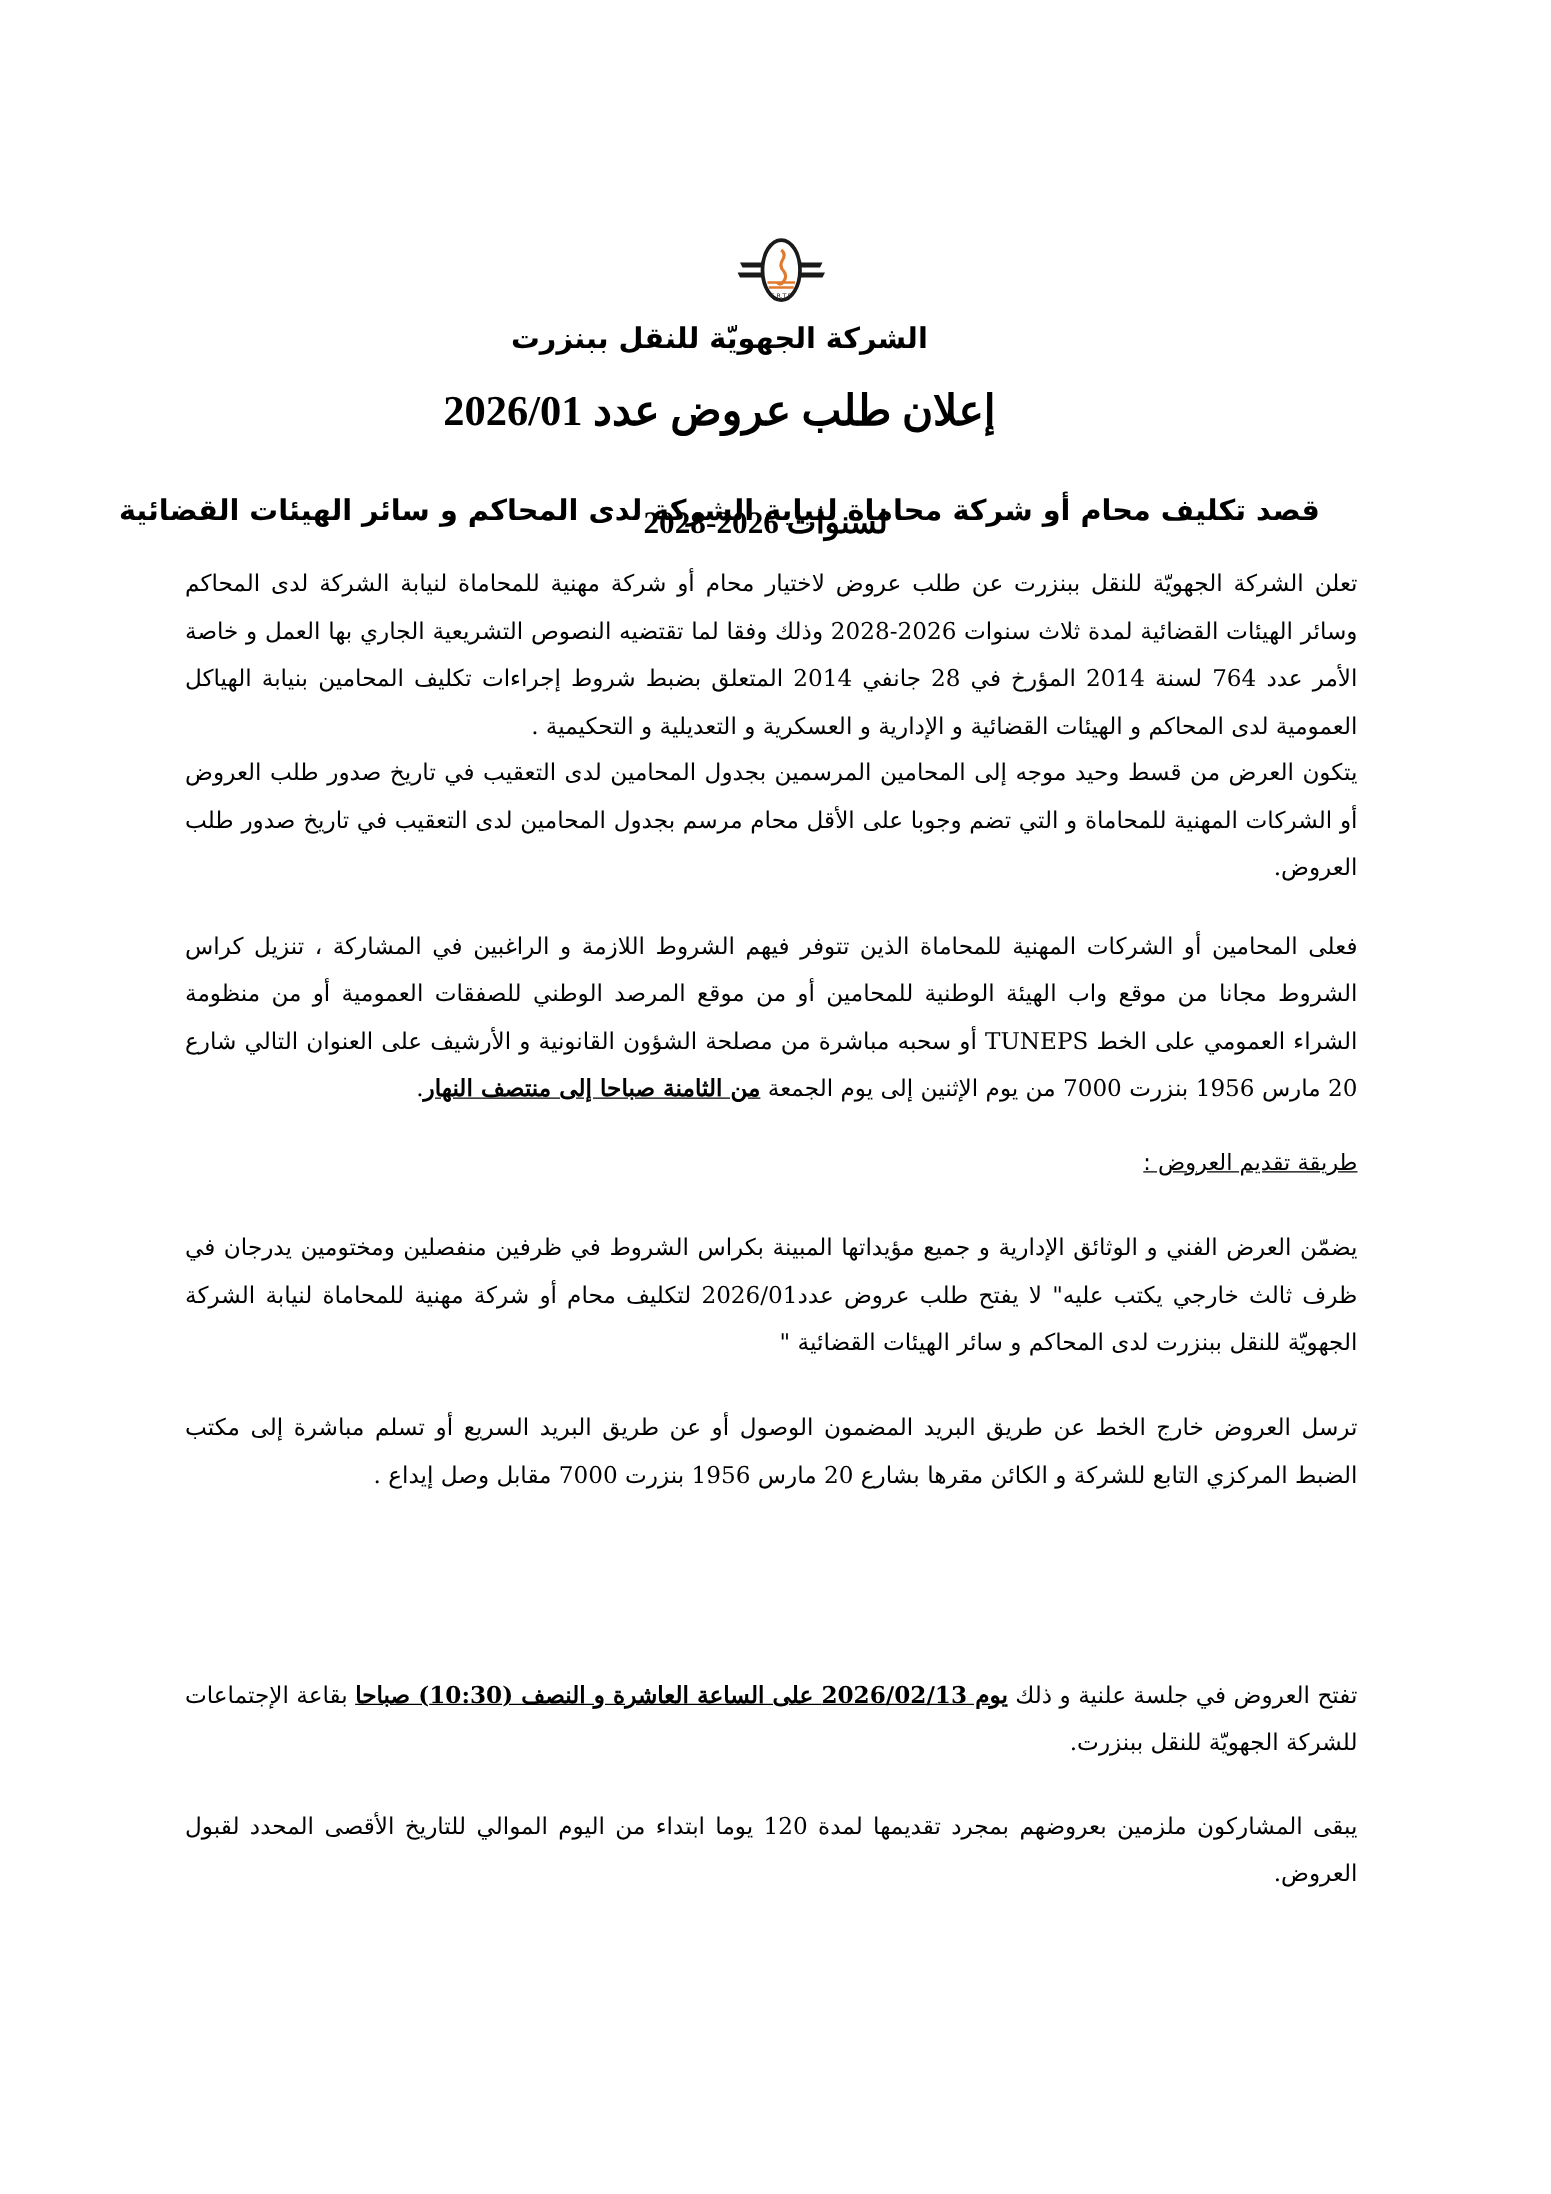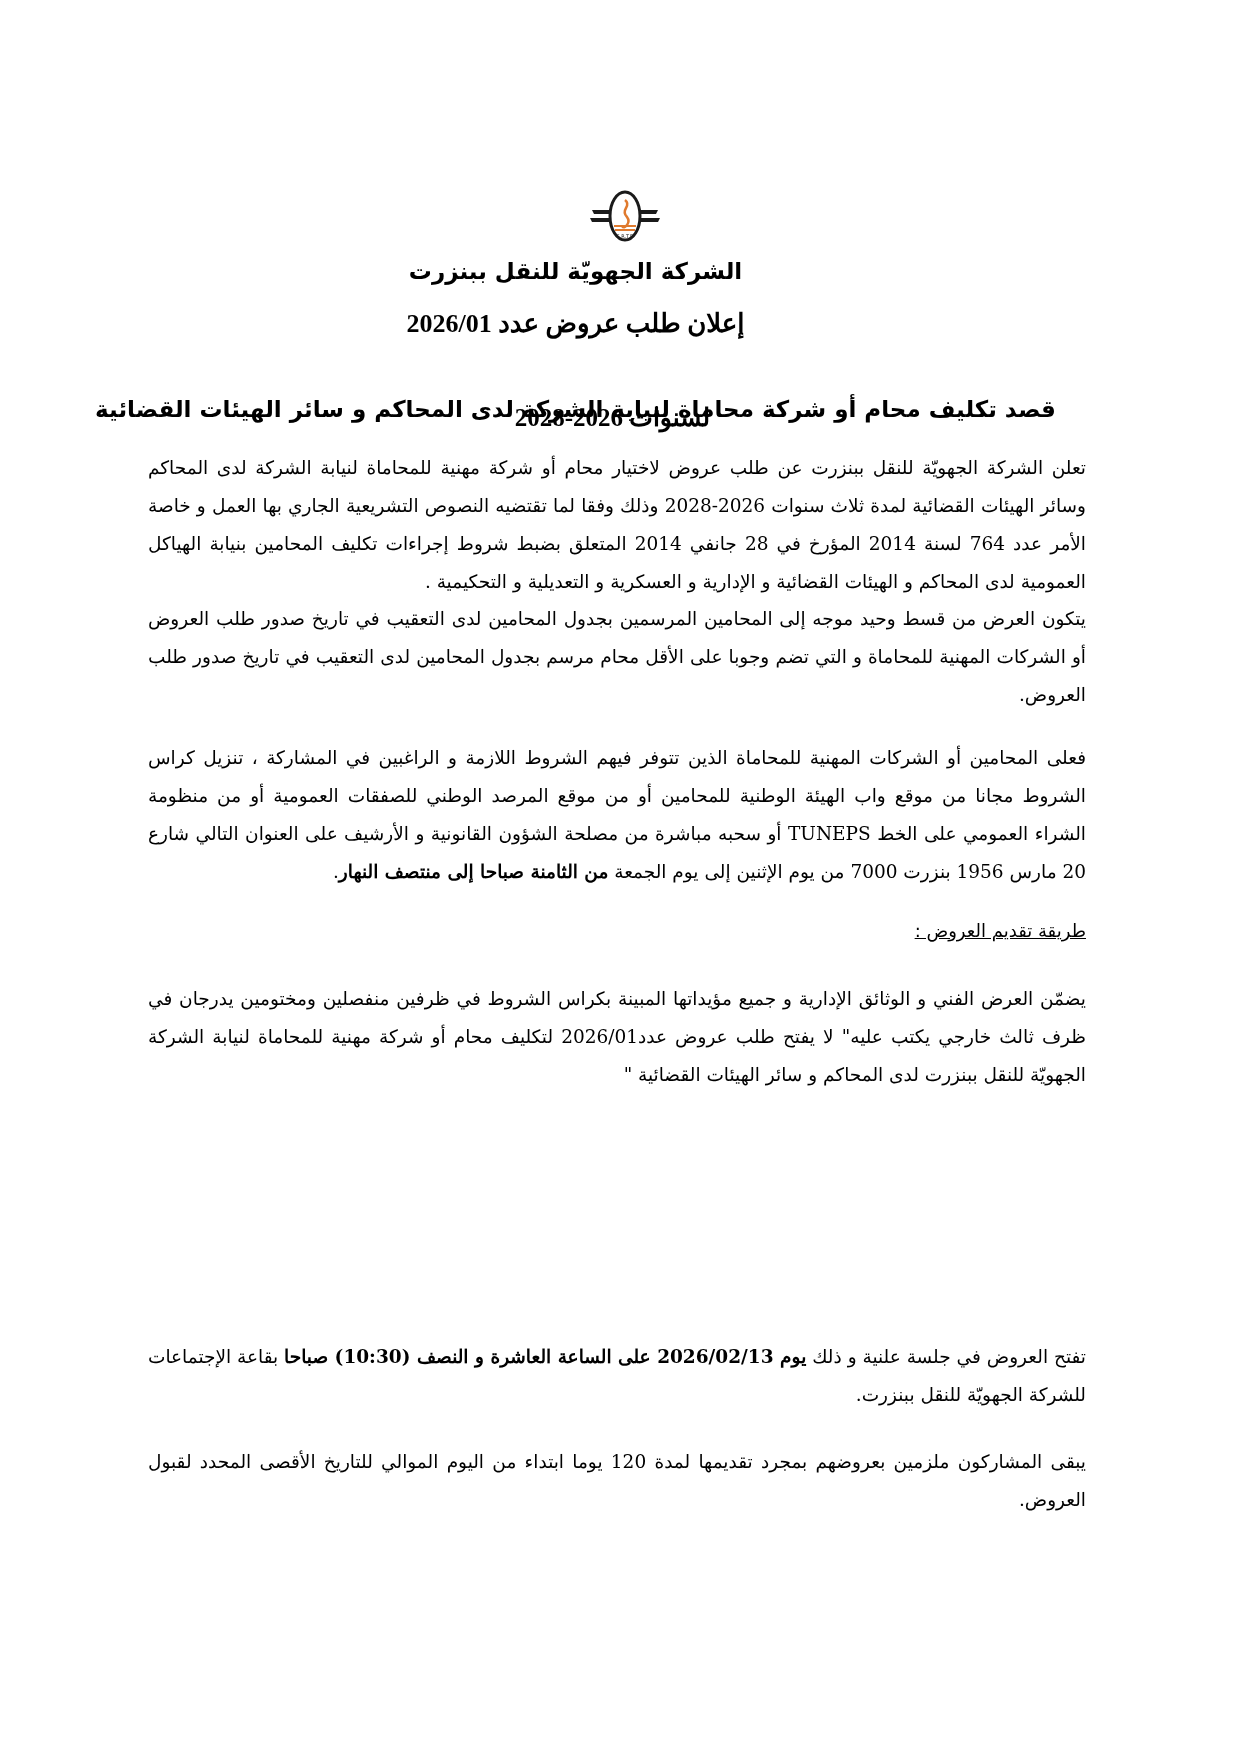--- a/index.html
+++ b/index.html
@@ -2,37 +2,37 @@
 <html><head>
   <meta charset="utf-8">
   <style>
     html, body { margin: 0; padding: 0; background: #ffffff; }
     body { width: 1241px; height: 1755px; position: relative; overflow: hidden; color: #000; }
     .page { position: absolute; left: 0; top: 0; width: 1241px; height: 1755px; }
     .logo { position: absolute; left: 590px; top: 188px; width: 70px; height: 56px; }
     .title-line { position: absolute; left: 0; width: 1151px; text-align: center; direction: rtl;
       font-family: "DejaVu Sans", sans-serif; font-weight: bold; color: #000; }
     .t1 { top: 258px; font-size: 23px; }
-    .t2 { top: 308px; font-size: 26px; font-family: "Liberation Serif", serif; }
+    .t2 { top: 308px; font-size: 34px; font-family: "Liberation Serif", serif; }
     .t3 { top: 356px; font-size: 23px; margin-top: 40px; }
     .t4 { top: 403px; font-size: 25px; font-family: "Liberation Serif", serif; margin-left: 37px; }
     .body-text { position: absolute; left: 148px; width: 938px; direction: rtl; text-align: justify;
       font-family: "DejaVu Serif", serif; font-size: 18.5px; line-height: 38px; }
     .body-text p { margin: 0; text-align-last: right; }
     .p1 { top: 449px; }
     .p2 { top: 600px; }
     .p3 { top: 739px; }
     .heading { position: absolute; left: 700px; width: 386px; top: 920px; direction: rtl; text-align: right;
       font-family: "DejaVu Sans", sans-serif; font-weight: normal; font-size: 18px; text-decoration: underline; }
     .p4 { top: 980px; }
     .p5 { top: 1124px; }
     .p6 { top: 1231px; }
     .p7 { top: 1338px; }
     .p8 { top: 1443px; }
-    .bu { font-weight: bold; }
+    .bu { font-weight: bold; text-decoration: underline; }
   </style>
 </head>
 <body>
 
 <div class="page">
 
   <div class="logo">
     <svg width="70" height="56" viewBox="0 0 70 56">
       <polygon points="2,22 22,22 20,26 4,26" fill="#1a1a1a"></polygon>
       <polygon points="0,30 22,30 21,34 2,34" fill="#1a1a1a"></polygon>
@@ -59,20 +59,23 @@
   </div>
   <div class="body-text p3">
     <p><span>فعلى المحامين أو الشركات المهنية للمحاماة الذين تتوفر فيهم الشروط اللازمة و الراغبين في المشاركة ، تنزيل كراس الشروط مجانا من موقع واب الهيئة الوطنية للمحامين أو من موقع المرصد الوطني للصفقات العمومية أو من منظومة الشراء العمومي على الخط TUNEPS أو سحبه مباشرة من مصلحة الشؤون القانونية و الأرشيف على العنوان التالي شارع 20 مارس 1956 بنزرت 7000 من يوم الإثنين إلى يوم الجمعة </span><span class="bu">من الثامنة صباحا إلى منتصف  النهار</span><span>.</span></p>
   </div>
 
   <div class="heading">طريقة تقديم العروض :</div>
 
   <div class="body-text p4">
     <p>يضمّن العرض الفني و الوثائق الإدارية و جميع مؤيداتها المبينة بكراس الشروط  في ظرفين منفصلين ومختومين يدرجان في ظرف ثالث خارجي يكتب عليه" لا يفتح طلب عروض عدد2026/01 لتكليف محام أو شركة مهنية للمحاماة لنيابة الشركة الجهويّة للنقل ببنزرت  لدى المحاكم و سائر الهيئات القضائية "</p>
   </div>
+  <div class="body-text p5">
+    <p>ترسل العروض خارج الخط عن طريق البريد المضمون الوصول أو عن طريق البريد السريع أو تسلم مباشرة إلى مكتب الضبط المركزي التابع للشركة و الكائن مقرها بشارع 20 مارس 1956 بنزرت 7000 مقابل وصل إيداع .</p>
+  </div>
   <div class="body-text p7">
     <p><span>تفتح العروض في جلسة علنية و ذلك </span><span class="bu">يوم 2026/02/13 على الساعة العاشرة و النصف (10:30) صباحا</span><span> بقاعة الإجتماعات للشركة الجهويّة للنقل ببنزرت.</span></p>
   </div>
   <div class="body-text p8">
     <p>يبقى المشاركون ملزمين بعروضهم بمجرد تقديمها لمدة 120 يوما ابتداء من اليوم الموالي للتاريخ الأقصى المحدد لقبول العروض.</p>
   </div>
 
 </div>
 
 </body></html>

